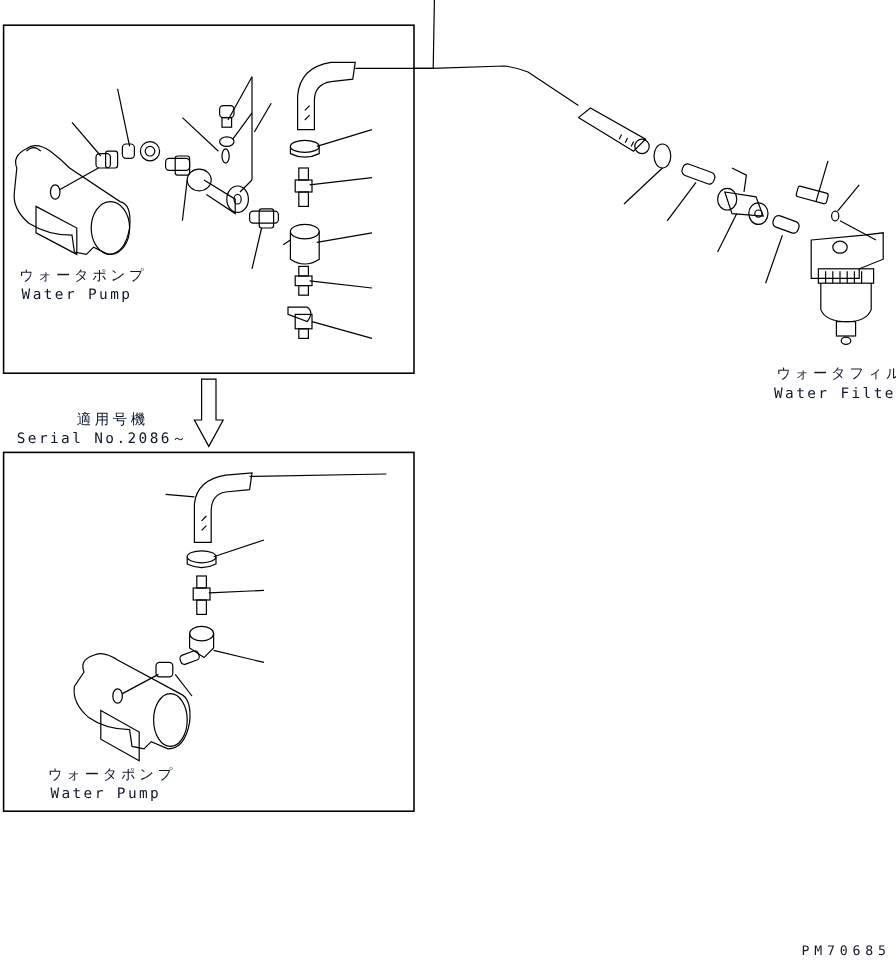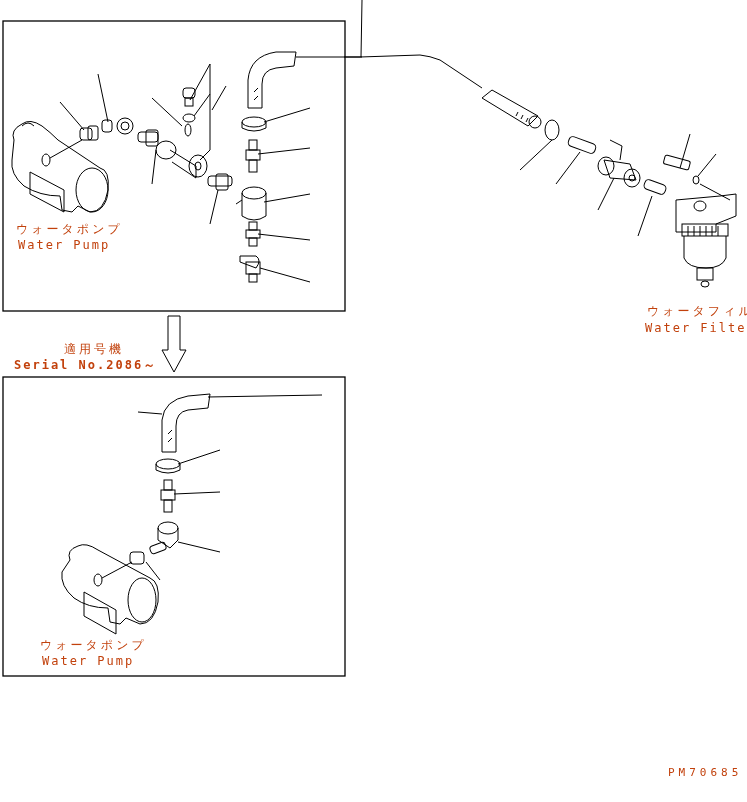--- a/index.html
+++ b/index.html
@@ -1,18 +1,18 @@
 <!DOCTYPE html>
 <html><head>
 <meta charset="utf-8">
 <style>
   html, body { margin: 0; padding: 0; background: #ffffff; }
   body { width: 747px; height: 802px; position: relative; overflow: hidden; font-family: "DejaVu Sans Mono", monospace; color: #000; }
   svg#diagram { position: absolute; left: 0; top: 0; }
-  .lbl { position: absolute; font-family: "DejaVu Sans Mono", "Liberation Mono", monospace; font-size: 12px; letter-spacing: 2px; line-height: 14px; white-space: nowrap; color: #c2410c; }
+  .lbl { position: absolute; font-family: "DejaVu Sans Mono", "Liberation Mono", monospace; font-size: 12px; letter-spacing: 2px; line-height: 14px; white-space: nowrap; color: #0f172a; }
   .lbl-jp { font-family: "DejaVu Sans", sans-serif; font-size: 12px; letter-spacing: 3px; }
   .code { letter-spacing: 4px; font-size: 11px; }
 </style>
 </head>
 <body>
 
 <svg id="diagram" width="747" height="802" viewBox="0 0 747 802" xmlns="http://www.w3.org/2000/svg" fill="none" stroke="#000" stroke-width="1">
 
   <rect x="3" y="21" width="342" height="290" stroke-width="1.3"></rect>
 
@@ -155,21 +155,21 @@
     <line x1="174" y1="494" x2="220" y2="492"></line>
     <line x1="178" y1="542" x2="220" y2="552"></line>
     <line x1="146" y1="562" x2="160" y2="580"></line>
   </g>
 </svg>
 
 <div class="lbl lbl-jp" style="left:16px; top:222px;">ウォータポンプ</div>
 <div class="lbl" style="left:18px; top:238px;">Water Pump</div>
 
 <div class="lbl lbl-jp" style="left:16px; top:342px;margin-left:48px;">適用号機</div>
-<div class="lbl" style="left:14px; top:358px;font-weight:bold;">Serial No.2086～</div>
+<div class="lbl" style="left:14px; top:358px;">Serial No.2086～</div>
 
 <div class="lbl lbl-jp" style="left:40px; top:638px;">ウォータポンプ</div>
 <div class="lbl" style="left:42px; top:654px;">Water Pump</div>
 
 <div class="lbl lbl-jp" style="left:647px; top:304px;">ウォータフィルタ</div>
 <div class="lbl" style="left:645px; top:321px;">Water Filter</div>
 
-<div class="lbl code" style="left:668px; top:766px;">PM70685</div>
+<div class="lbl code" style="left:668px; top:786px;">PM70685</div>
 
 </body></html>

